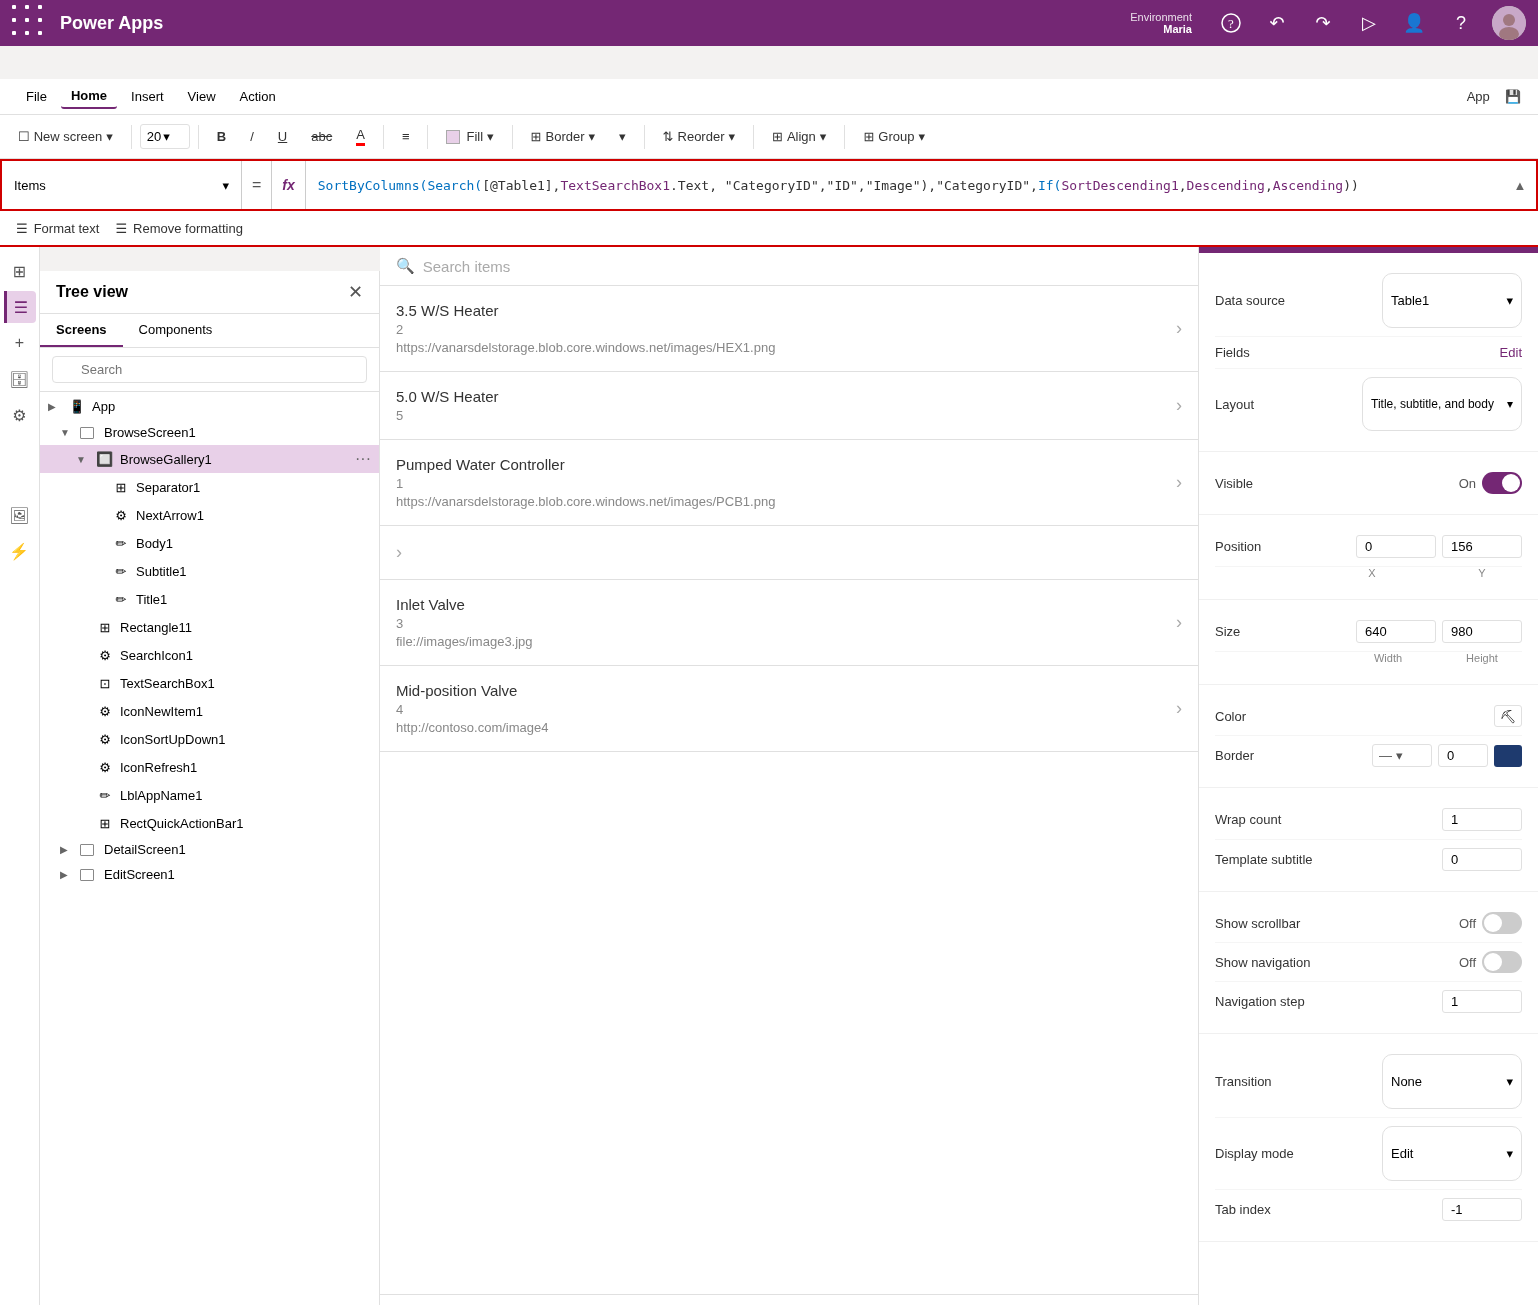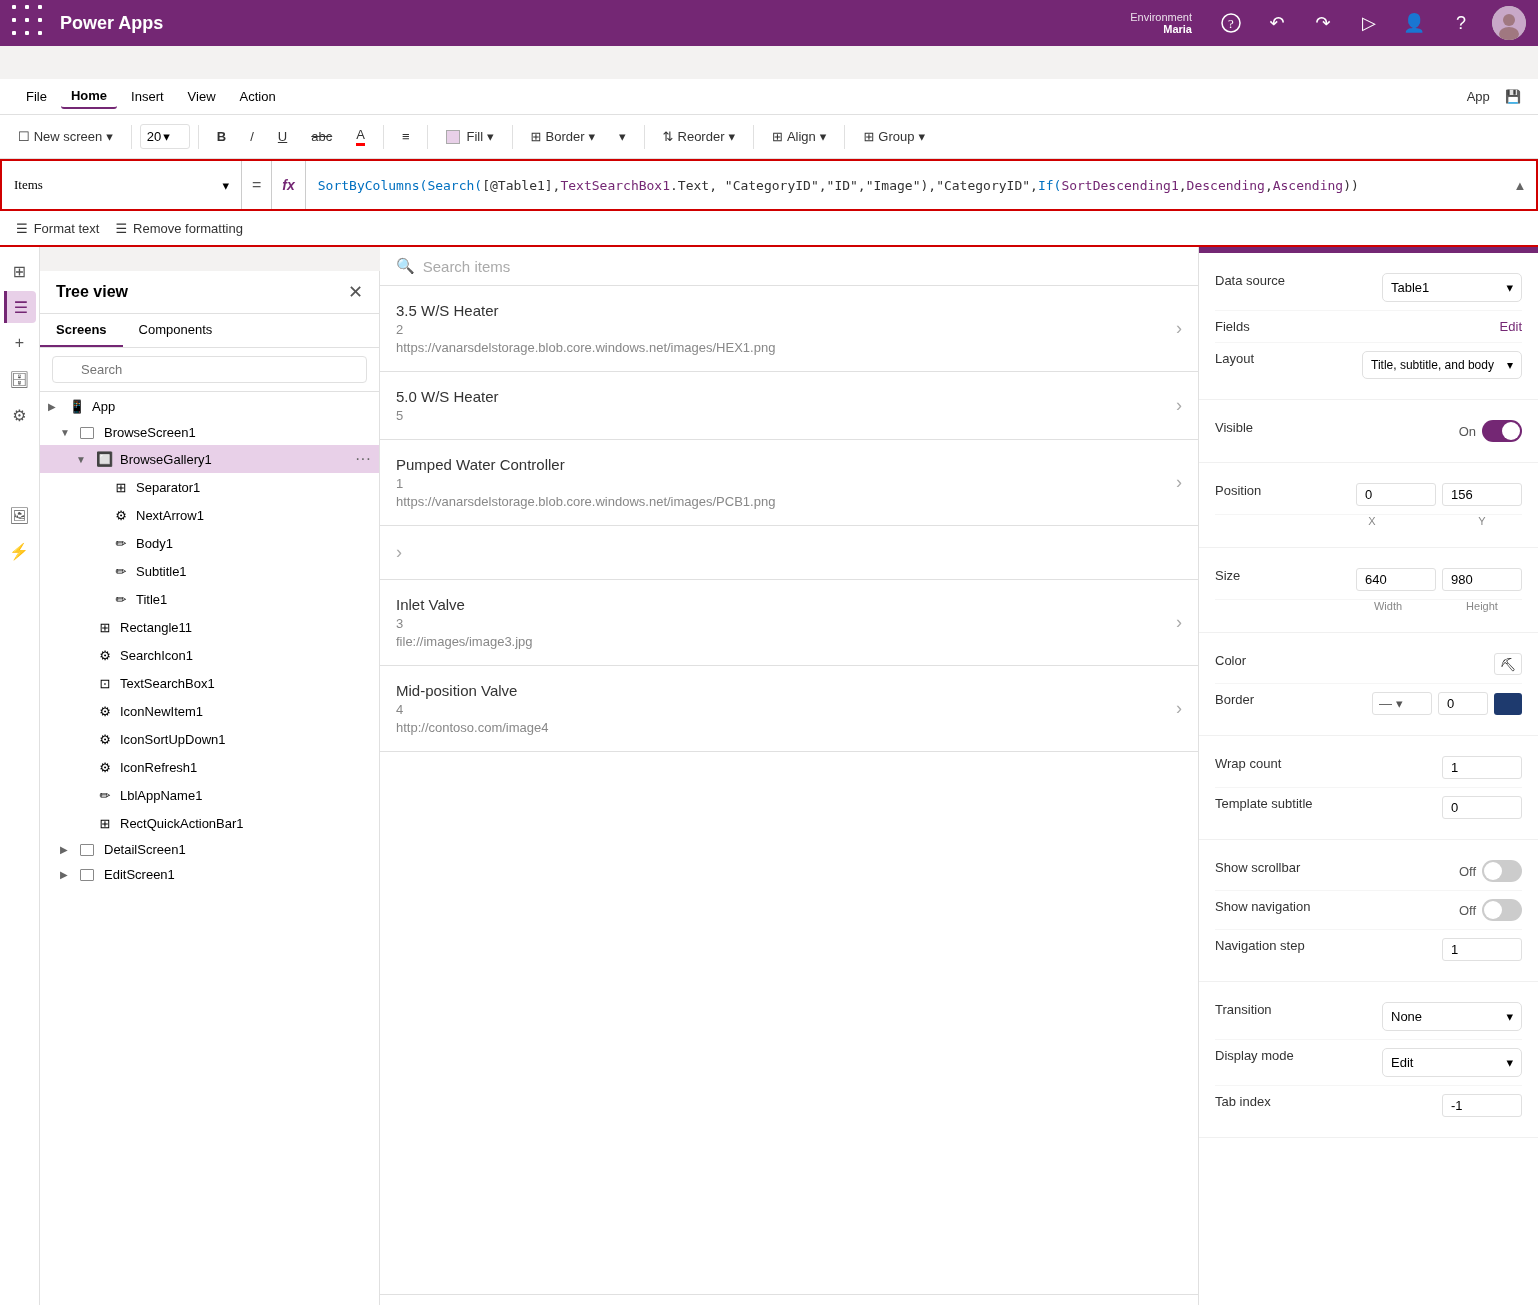--- a/index.html
+++ b/index.html
@@ -213,26 +213,26 @@
       display: flex;
       flex-direction: column;
       overflow-y: auto;
     }
     .props-header {
       height: 6px;
       background: #742774;
       border-bottom: none;
     }
     .props-section { padding: 12px 16px; border-bottom: 1px solid #f0f0f0; }
-    .props-row { display: flex; padding: 8px 0; border-bottom: 1px solid #f5f5f5; gap: 36px; }
+    .props-row { display: flex; align-items: center; padding: 8px 0; border-bottom: 1px solid #f5f5f5; gap: 36px; }
     .props-row:last-child { border-bottom: none; }
     .props-label { flex: 1; color: #333; font-size: 13px; }
     .props-value { color: #555; font-size: 13px; display: flex; align-items: center; gap: 6px; }
     .props-input { border: 1px solid #e0e0e0; border-radius: 3px; padding: 3px 8px; font-size: 13px; width: 80px; }
-    .props-dropdown { border: 1px solid #e0e0e0; border-radius: 5px; padding: 6px 8px; font-size: 13px; display: flex; align-items: center; justify-content: space-between; min-width: 140px; cursor: pointer; margin-left: 48px; }
+    .props-dropdown { border: 1px solid #e0e0e0; border-radius: 10px; padding: 19px 8px; font-size: 13px; display: flex; align-items: center; justify-content: space-between; min-width: 140px; cursor: pointer; margin-left: 48px; }
     .toggle { width: 40px; height: 22px; border-radius: 11px; background: #742774; position: relative; cursor: pointer; }
     .toggle-off { background: #ccc; }
     .toggle-knob { width: 18px; height: 18px; background: white; border-radius: 50%; position: absolute; top: 2px; right: 2px; transition: right 0.2s; }
     .toggle-off .toggle-knob { right: 20px; left: 2px; }
     .props-edit-link { color: #742774; cursor: pointer; font-size: 13px; }
     .color-swatch { width: 28px; height: 22px; border-radius: 3px; }
     .color-pick-btn { width: 28px; height: 22px; border: 1px solid #e0e0e0; border-radius: 3px; display: flex; align-items: center; justify-content: center; cursor: pointer; }
     .border-style { border: 1px solid #e0e0e0; border-radius: 3px; padding: 3px 6px; font-size: 13px; width: 60px; display: flex; align-items: center; gap: 4px; cursor: pointer; }
     .icon-dot { width: 4px; height: 4px; background: white; border-radius: 1px; }
     .screen-icon { width: 14px; height: 12px; border: 1.5px solid #888; border-radius: 1px; background: white; display: inline-block; }
@@ -340,21 +340,21 @@
   <div class="toolbar-sep"></div>
   <button class="toolbar-btn">
     <span>⊞</span>
     <span>Group</span>
     <span>▾</span>
   </button>
 </div>
 
 <div class="formulabar">
   <div class="formula-prop">
-    <span style="font-size:13px;flex:1;font-family:Liberation Serif, serif;">Items</span>
+    <span style="font-size:13px;flex:1;">Items</span>
     <span>▾</span>
   </div>
   <div class="formula-eq">=</div>
   <div class="formula-fx">fx</div>
   <div class="formula-content">
     <span class="fc-blue">SortByColumns(</span>
       <span class="fc-blue">Search(</span>
       <span class="fc-default">[@Table1], </span>
       <span class="fc-purple">TextSearchBox1</span>
       <span class="fc-default">.Text, "CategoryID","ID","Image"),</span>

